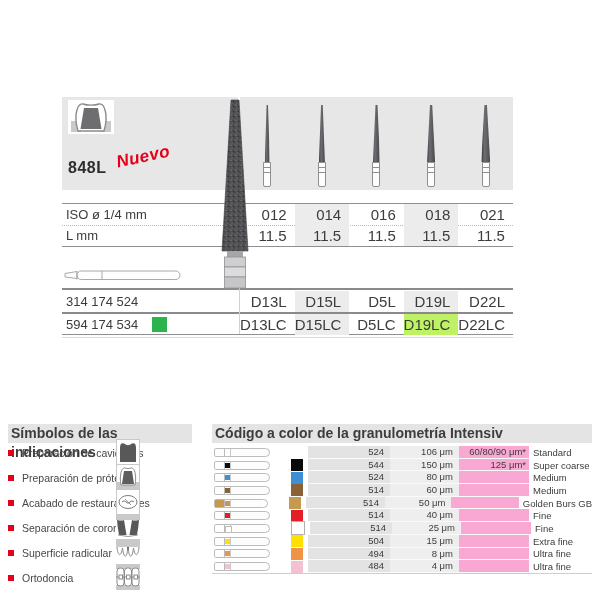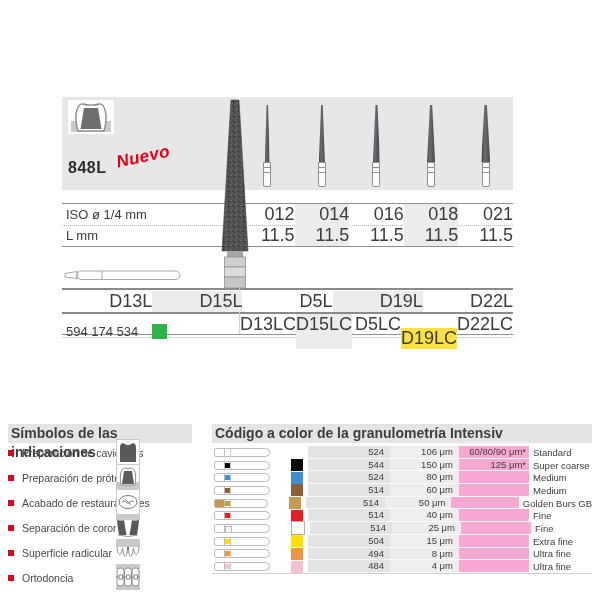--- a/index.html
+++ b/index.html
@@ -31,21 +31,21 @@
   .hline{position:absolute;left:0;width:451px;background:#8f8f8f;height:1px;}
   .hline.thick{height:2px;background:#8a8a8a;}
   .hline.light{background:#dadada;}
   .dotline{position:absolute;left:0;width:451px;border-top:1px dotted #b8b8b8;height:0;}
   .vline{position:absolute;left:177px;top:106px;width:1px;height:131px;background:#d2d2d2;}
   .prow{position:absolute;left:0;width:451px;display:flex;}
   .plabel{width:178px;font-size:13px;line-height:21px;padding-left:4px;box-sizing:border-box;
           display:flex;align-items:center;gap:14px;}
   .plabel.bold{font-weight:bold;}
   .pcells{flex:1;display:flex;}
-  .pcell{flex:1;text-align:right;padding-right:0;box-sizing:border-box;font-size:18px;line-height:21px;}
+  .pcell{flex:1;text-align:right;padding-right:8px;box-sizing:border-box;font-size:15px;line-height:21px;}
   .fgicon{position:absolute;left:2px;top:170px;}
   .greensq{width:15px;height:15px;display:inline-block;}
   
   .secbar{position:absolute;height:19px;background:#e4e4e4;font-size:14px;font-weight:bold;
           line-height:19px;padding-left:3px;box-sizing:border-box;color:#3d3d3d;}
   
   .symrow{position:absolute;left:8px;width:105px;height:20px;display:flex;align-items:center;gap:8px;}
   .bullet{width:6px;height:6px;flex:0 0 6px;}
   .symlabel{font-size:10.5px;color:#474747;white-space:nowrap;}
   .symicon{position:absolute;left:115px;width:26px;height:26px;}
@@ -166,41 +166,42 @@
     </div>
 
     <svg class="fgicon" width="118" height="16" viewBox="0 0 118 16">
       <polygon points="1,6.5 13,4.5 13,11.5 1,10" fill="#fdfdfd" stroke="#a9a9a9" stroke-width="1"></polygon>
       <rect x="13" y="4" width="103" height="8.5" rx="4.2" fill="#fdfdfd" stroke="#a9a9a9" stroke-width="1"></rect>
       <line x1="13" y1="4" x2="13" y2="12.5" stroke="#a9a9a9" stroke-width="1"></line>
       <line x1="38" y1="4" x2="38" y2="12.5" stroke="#a9a9a9" stroke-width="1"></line>
     </svg>
 
     <div class="prow" style="top:194px">
+      <div class="plabel">314 174 524</div>
       <div class="pcells">
 
       <div class="pcell">D13L</div>
           <div class="pcell" style="background: rgb(236, 236, 236);">D15L</div>
           <div class="pcell">D5L</div>
           <div class="pcell" style="background: rgb(236, 236, 236);">D19L</div>
           <div class="pcell">D22L</div>
         </div>
     </div>
 
     <div class="prow" style="top:217px">
       <div class="plabel">
         <span>594 174 534</span>
         <span class="greensq" style="background: rgb(44, 179, 74);"></span>
       </div>
       <div class="pcells">
 
       <div class="pcell">D13LC</div>
           <div class="pcell" style="background: rgb(236, 236, 236);">D15LC</div>
           <div class="pcell">D5LC</div>
-          <div class="pcell" style="background: #fde047; margin-top: 14px;">D19LC</div>
+          <div class="pcell" style="background: #bef264;">D19LC</div>
           <div class="pcell">D22LC</div>
         </div>
     </div>
   </div>
 
   <div class="secbar" style="left:8px;top:424px;width:184px;">Símbolos de las indicaciones</div>
 
   <div class="symrow" style="top:443px">
     <span class="bullet" style="background: rgb(226, 0, 26);"></span>
     <span class="symlabel">Preparación de cavidades</span>

